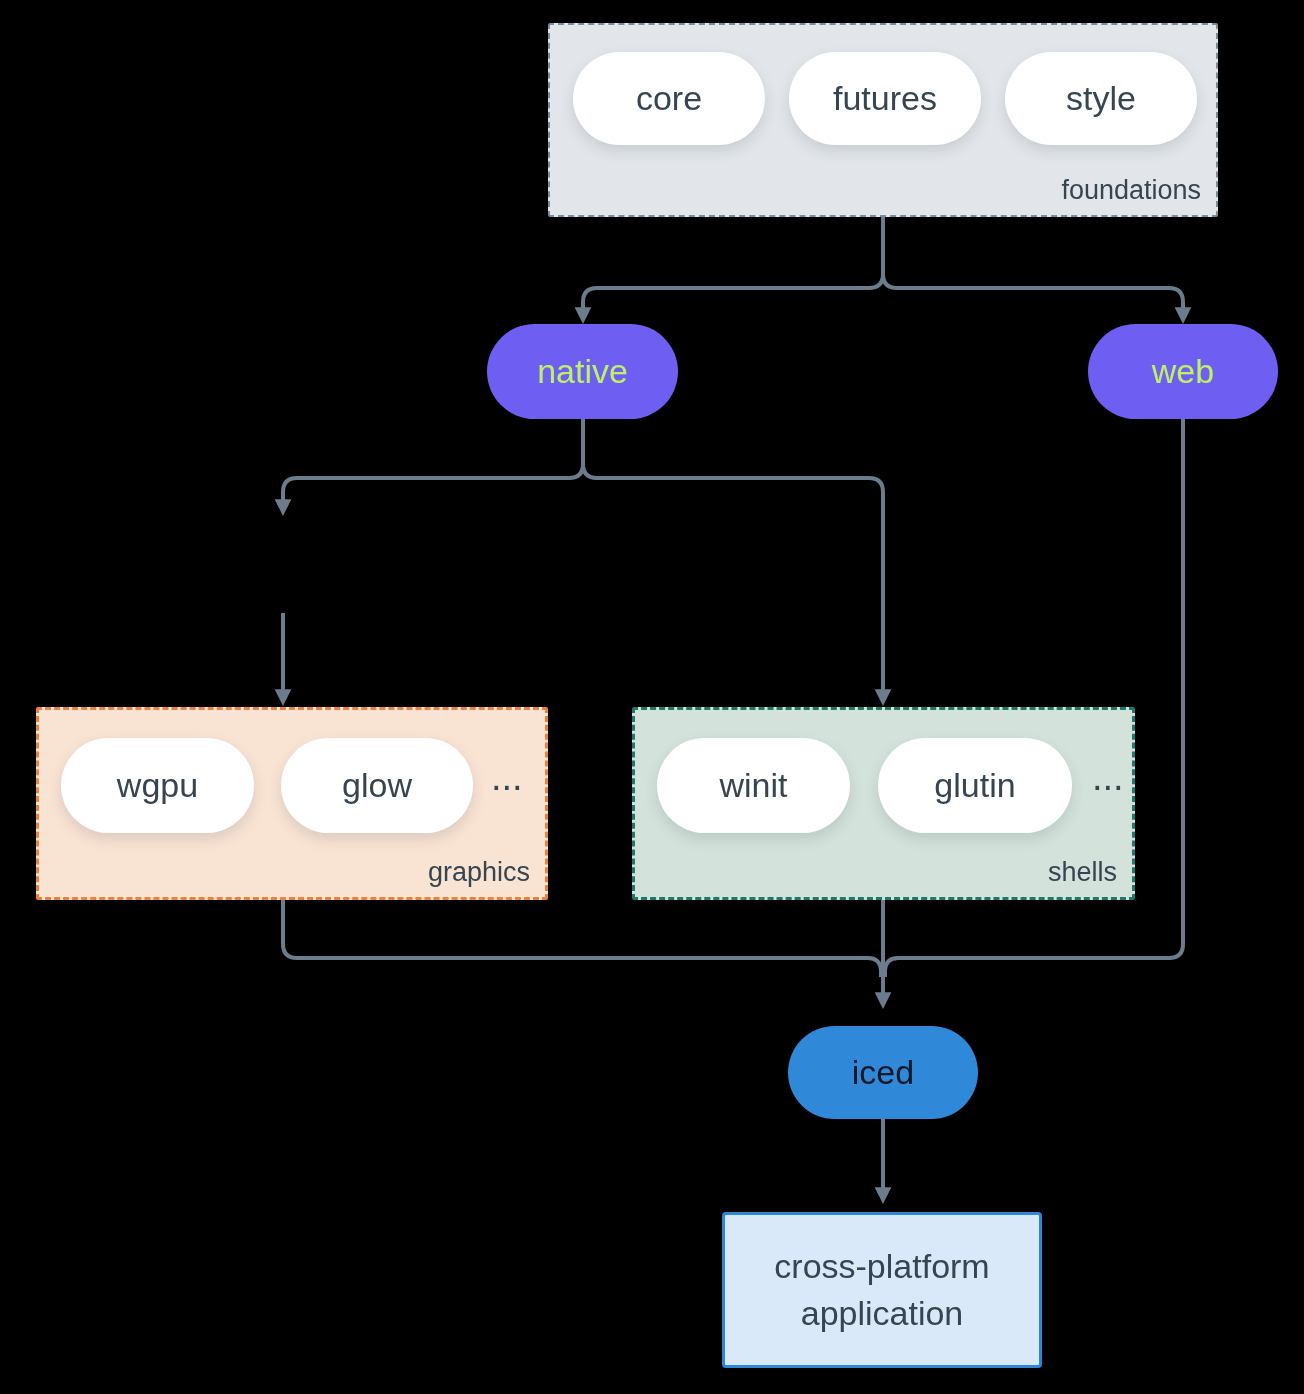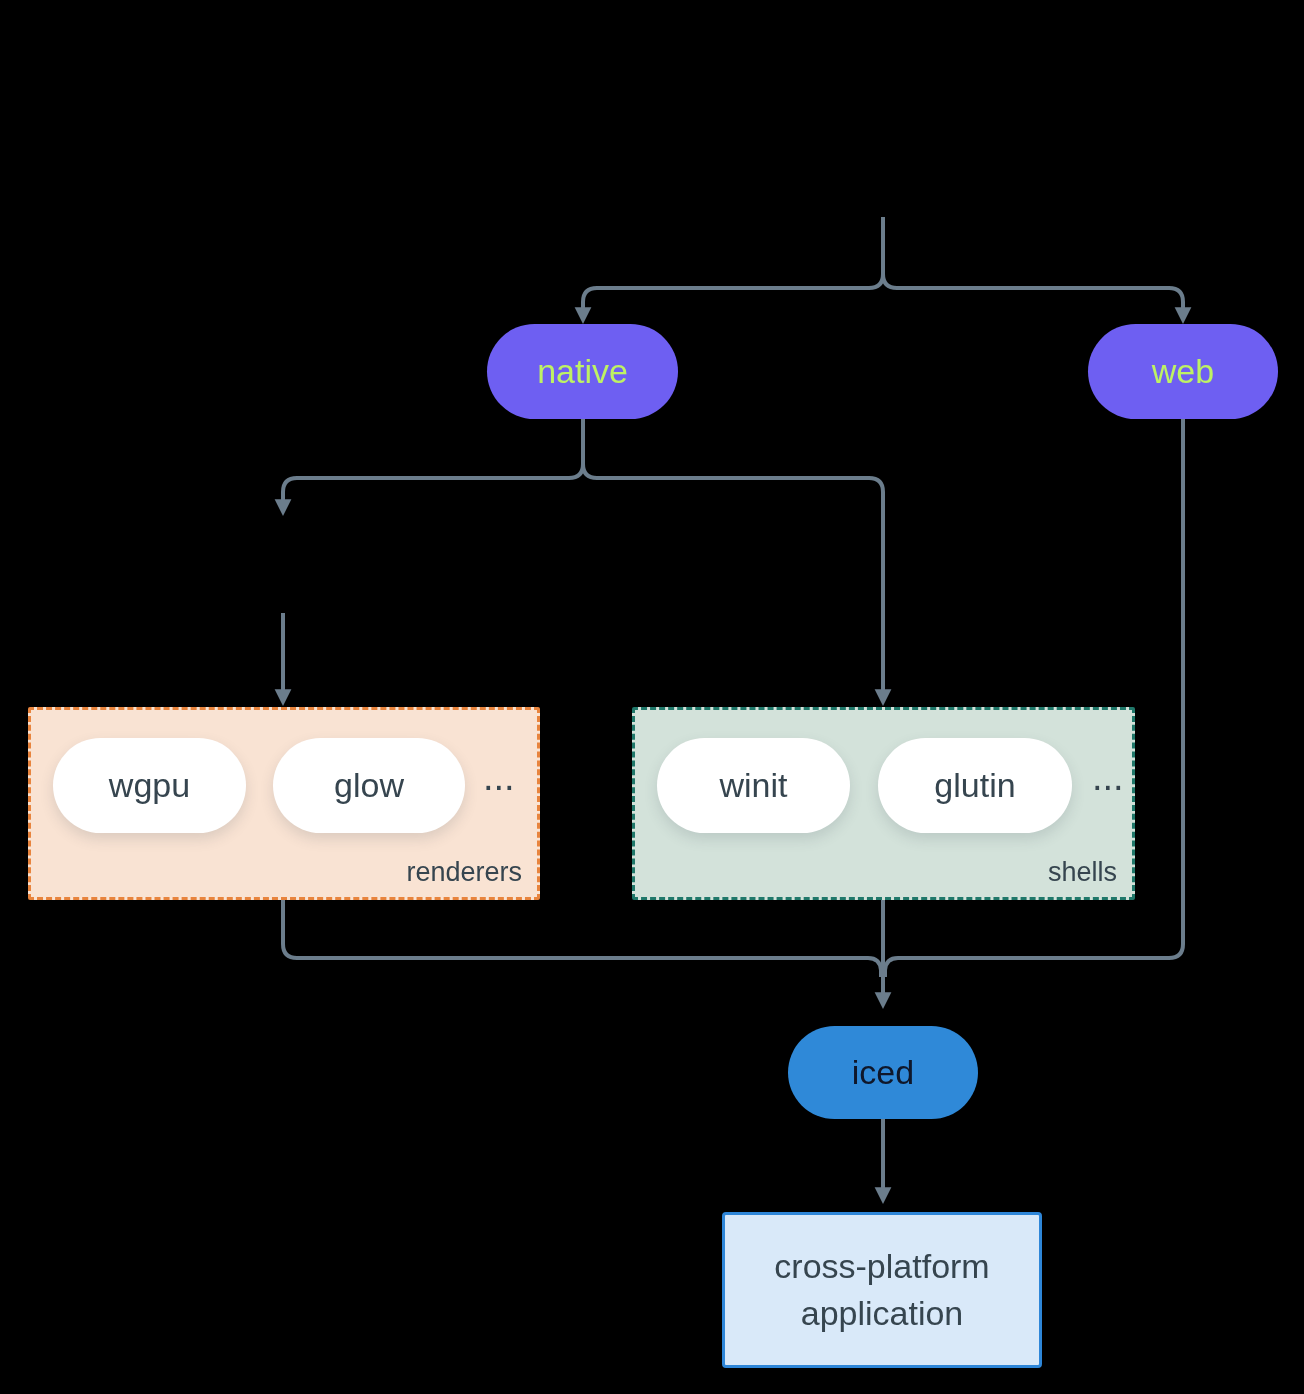--- a/index.html
+++ b/index.html
@@ -5,21 +5,21 @@
   html,body{margin:0;padding:0;background:#000;}
   .canvas{
     position:relative;width:1304px;height:1394px;background:#000;
     font-family:"Liberation Sans",sans-serif;overflow:hidden;
   }
   .connectors{position:absolute;left:0;top:0;pointer-events:none;}
   
   .group{position:absolute;box-sizing:border-box;border-radius:2px;}
   .group-foundations{left:548px;top:23px;width:670px;height:194px;
     background:#e2e6ea;border:2px dashed #7c8c9a;}
-  .group-renderers{left:28px;top:707px;width:512px;height:193px;
+  .group-renderers{left:36px;top:707px;width:512px;height:193px;
     background:#f9e3d3;border:3px dashed #e8843d;}
   .group-shells{left:632px;top:707px;width:503px;height:193px;
     background:#d3e2da;border:3px dashed #20786a;}
   .group-label{position:absolute;right:15px;bottom:9px;font-size:27px;
     color:#36454f;}
   
   .pill{position:absolute;display:flex;align-items:center;justify-content:center;
     border-radius:48px;font-size:34px;}
   .pill-white{background:#fff;color:#36454f;
     box-shadow:0 6px 14px rgba(54,69,79,.15);}
@@ -67,30 +67,36 @@
       <path d="M583 419 L583 464 Q583 478 569 478 L297 478 Q283 478 283 492 L283 500" marker-end="url(#arrowhead)"></path>
       <path d="M583 419 L583 464 Q583 478 597 478 L869 478 Q883 478 883 492 L883 690" marker-end="url(#arrowhead)"></path>
       <path d="M283 613 L283 690" marker-end="url(#arrowhead)"></path>
       <path d="M283 900 L283 944 Q283 958 297 958 L868 958 Q880 958 881 970 L881 977"></path>
       <path d="M1183 419 L1183 944 Q1183 958 1169 958 L898 958 Q886 958 885 970 L885 977"></path>
       <path d="M883 900 L883 993" marker-end="url(#arrowhead)"></path>
       <path d="M883 1103 L883 1188" marker-end="url(#arrowhead)"></path>
     </g>
   </svg>
 
+  <div class="group group-foundations">
+    <div class="pill pill-white p-core">core</div>
+    <div class="pill pill-white p-futures">futures</div>
+    <div class="pill pill-white p-style">style</div>
+    <div class="group-label">foundations</div>
+  </div>
 
   <div class="pill pill-purple n-native">native</div>
   <div class="pill pill-purple n-web">web</div>
 
 
   <div class="group group-renderers">
     <div class="pill pill-white p-wgpu">wgpu</div>
     <div class="pill pill-white p-glow">glow</div>
     <div class="more more-renderers">...</div>
-    <div class="group-label">renderers</div>
+    <div class="group-label">graphics</div>
   </div>
 
   <div class="group group-shells">
     <div class="pill pill-white p-winit">winit</div>
     <div class="pill pill-white p-glutin">glutin</div>
     <div class="more more-shells">...</div>
     <div class="group-label">shells</div>
   </div>
 
   <div class="pill pill-blue n-iced">iced</div>

